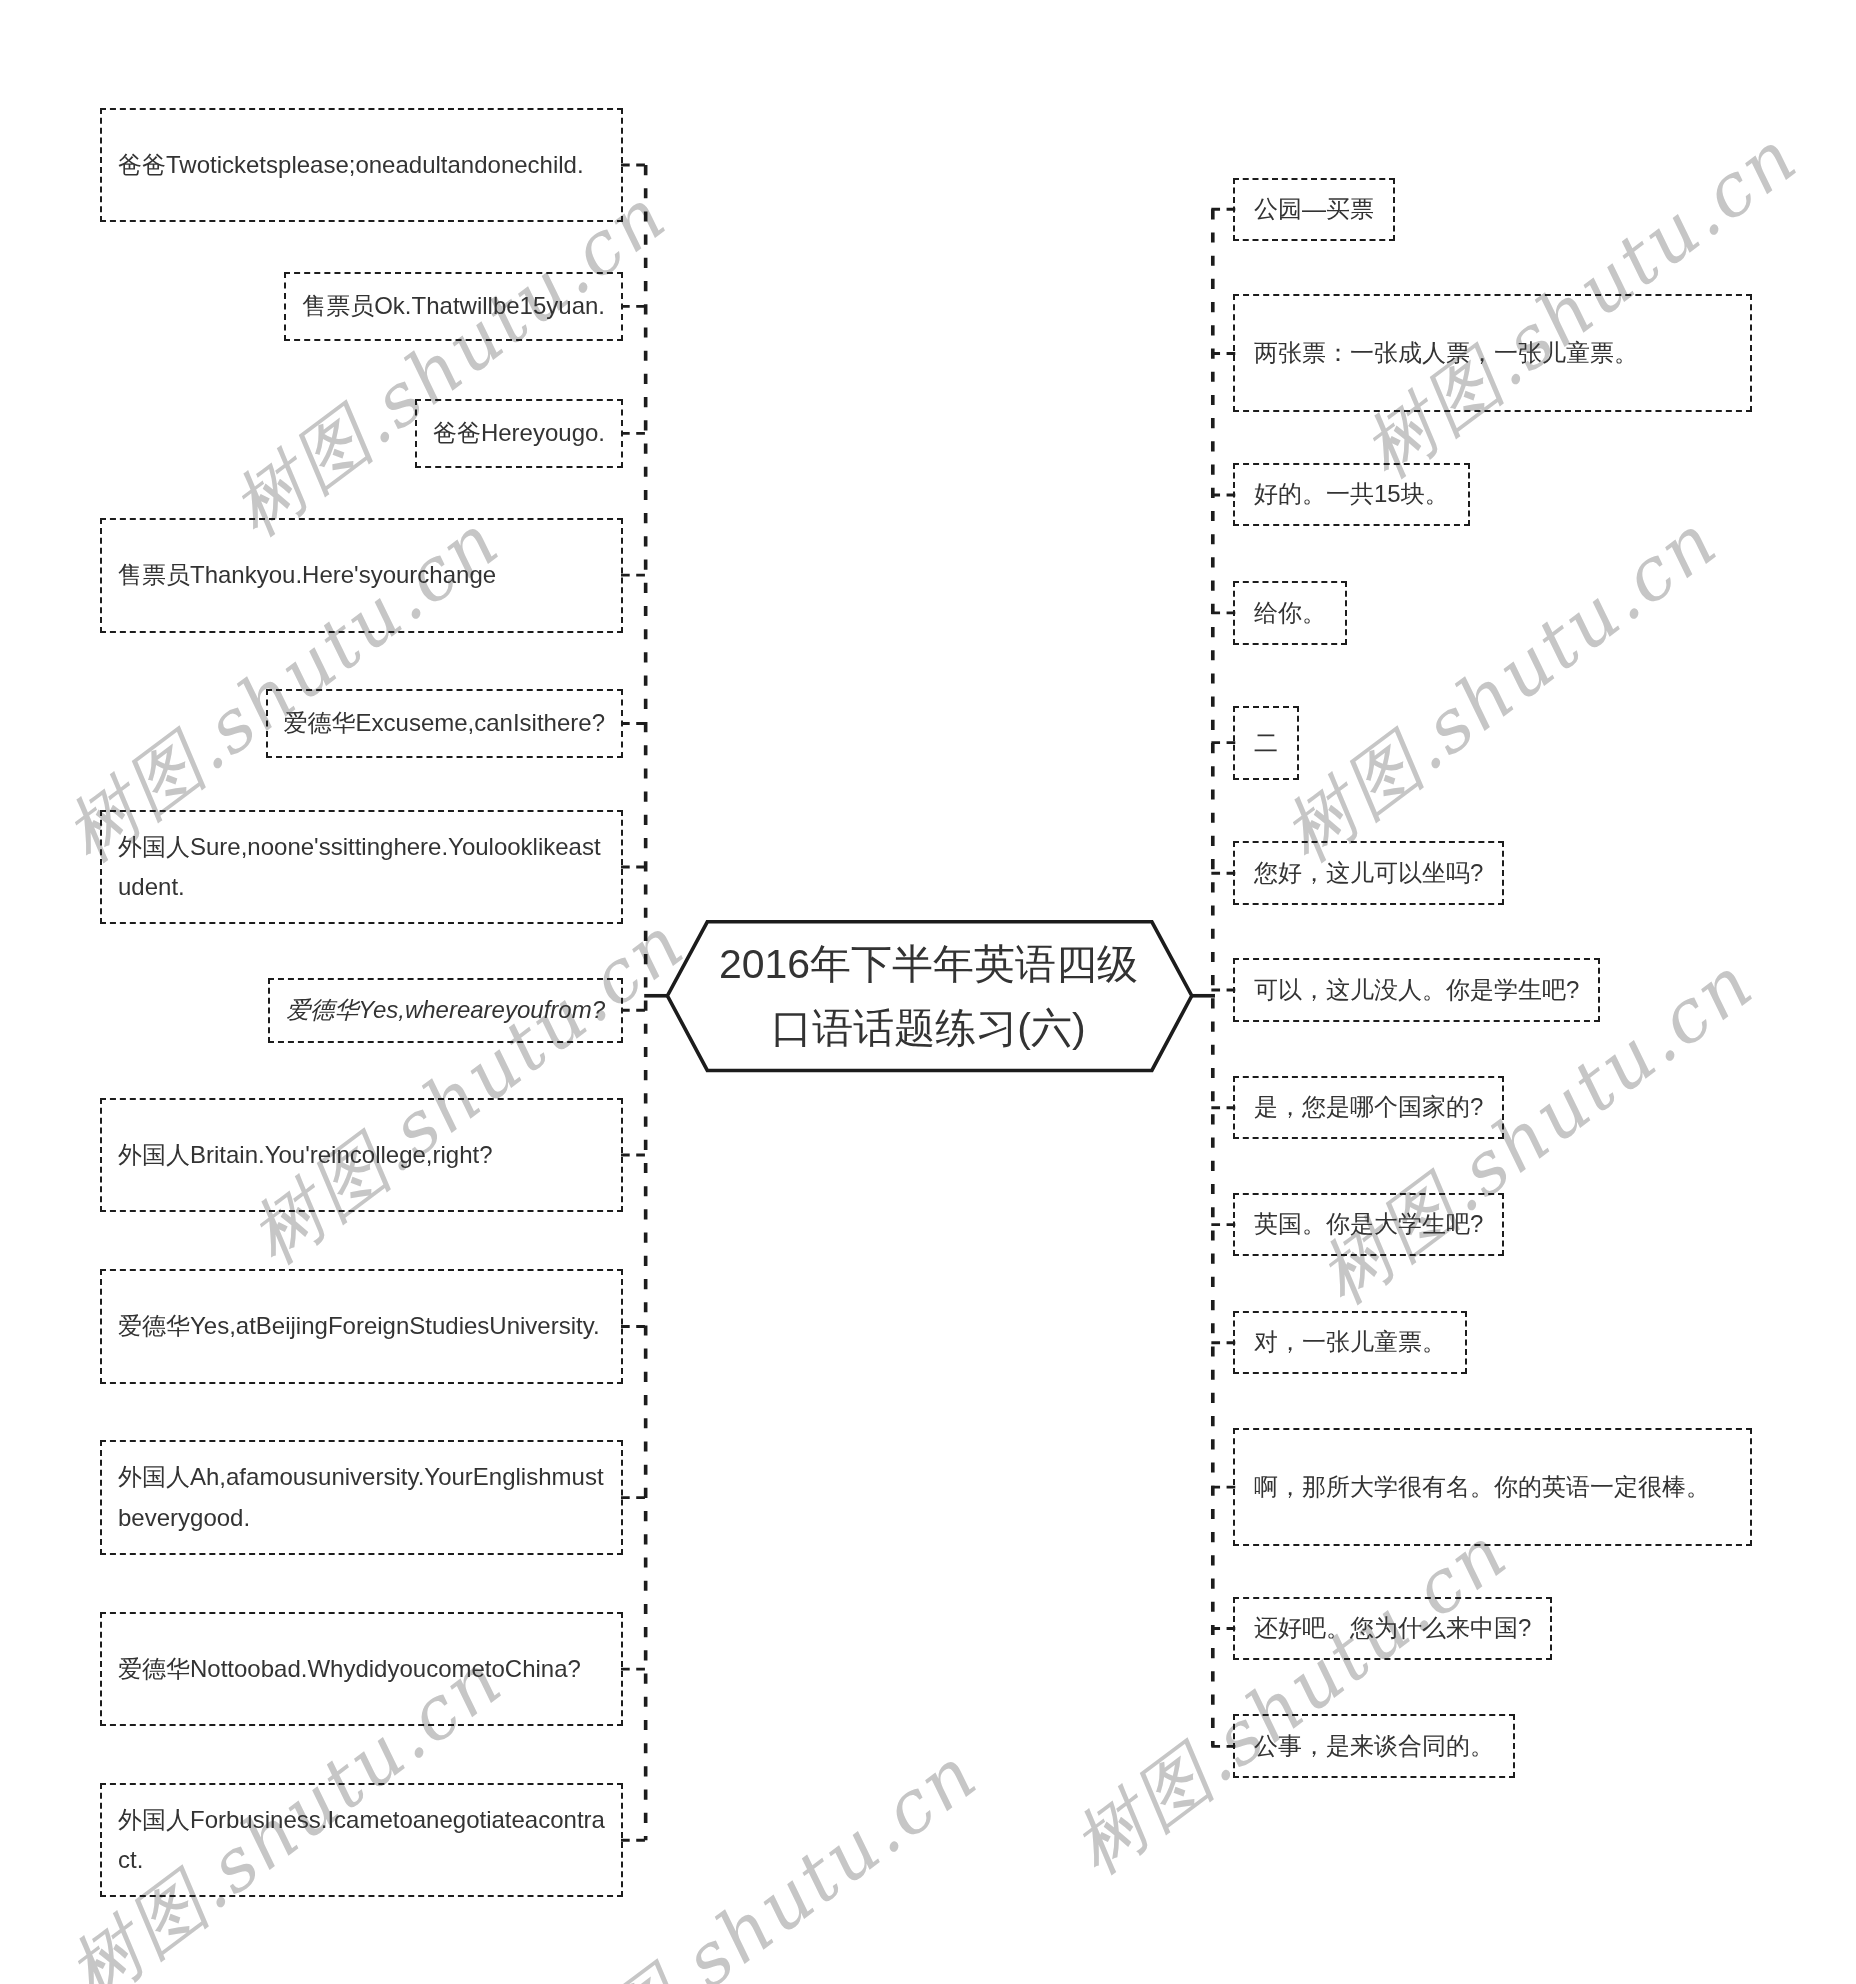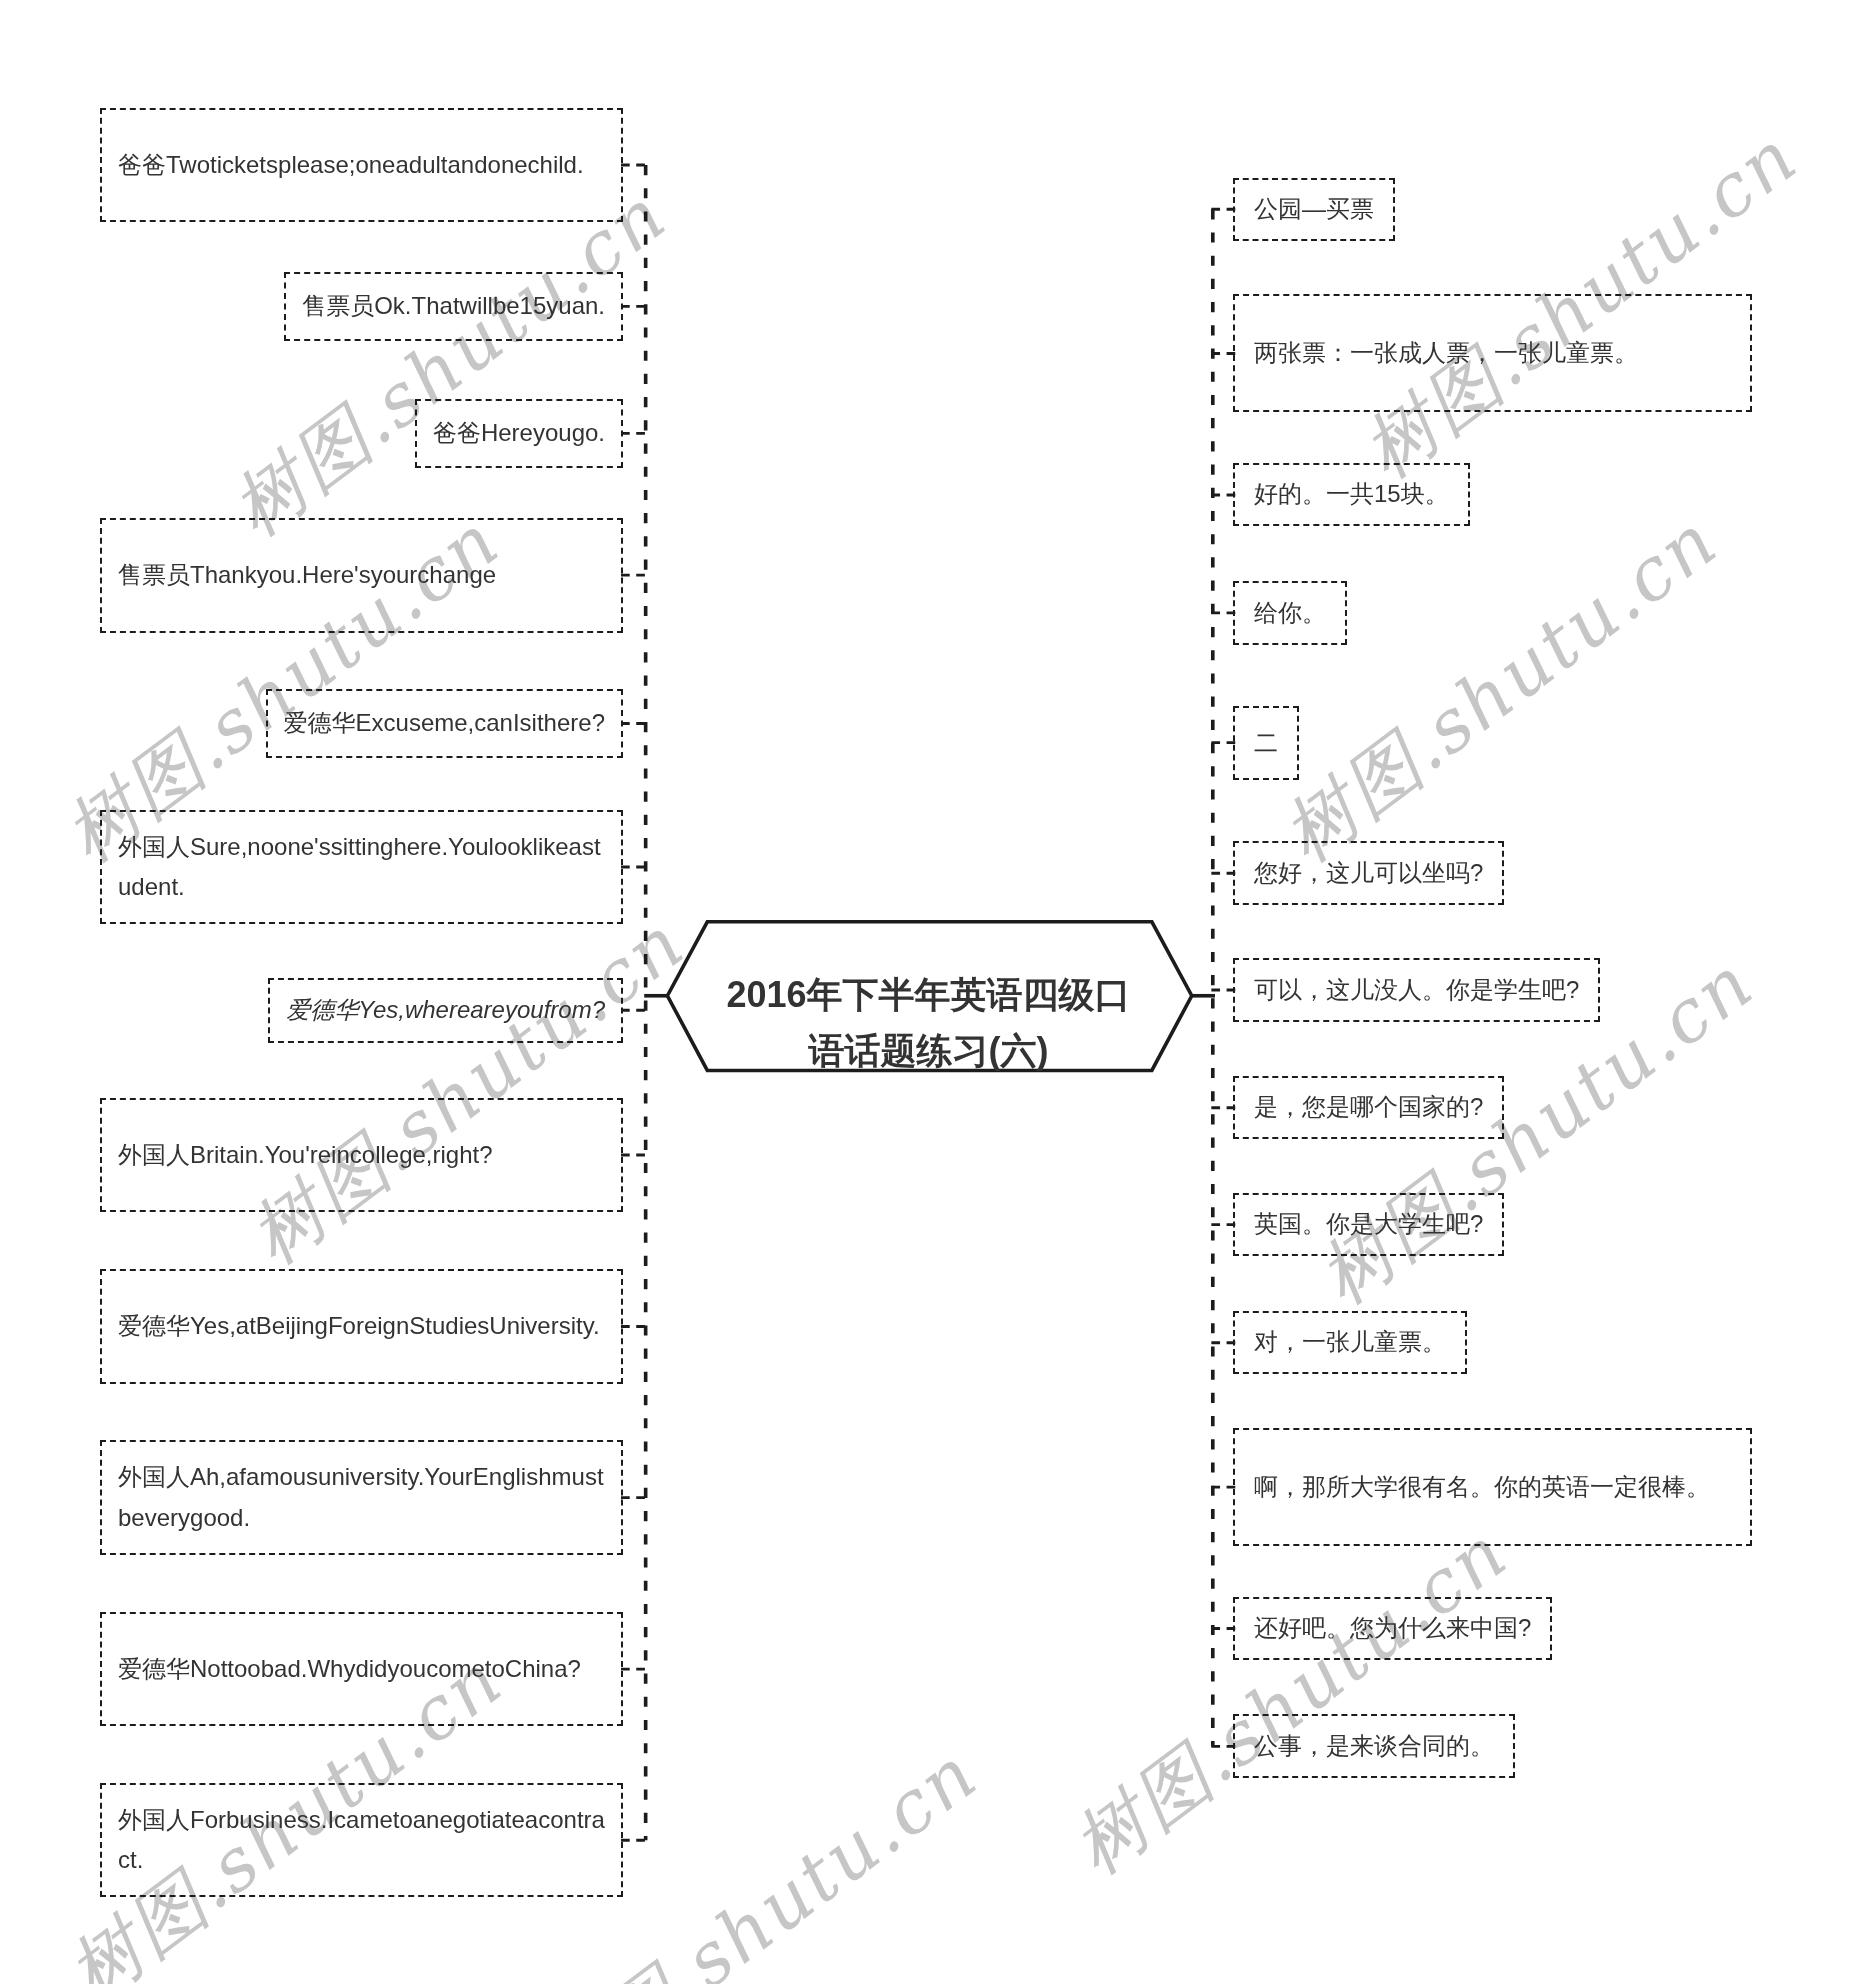--- a/index.html
+++ b/index.html
@@ -40,32 +40,31 @@
     z-index: 2;
     background: transparent;
   }
   .node.left-node  { right: 1234px; padding: 0 16px; text-align: left; }
   .node.right-node { left: 1233px;  padding: 0 19px; text-align: left; }
   .node.wrap { word-break: break-all; }
   .node.fit  { white-space: nowrap; }
   #root-node {
     position: absolute;
     left: 711px;
-    top: 948px;
+    top: 922px;
     width: 435px;
     height: 149px;
     display: flex;
     align-items: center;
     justify-content: center;
     text-align: center;
     color: var(--text-color, #333333);
-    font-size: 36px;
+    font-size: 41px;
     line-height: 1.55;
     z-index: 3;
-    font-weight: bold;
   }
 </style>
 </head>
 <body>
 
 <div id="canvas">
   <svg id="connectors" width="1857" height="1985" viewBox="0 0 2560 2737">
       <line x1="890" y1="227.5" x2="890" y2="2537.5" stroke="#1c1c1c" stroke-width="5" stroke-dasharray="14 18"></line>
       <line x1="1672" y1="288.5" x2="1672" y2="2408" stroke="#1c1c1c" stroke-width="5" stroke-dasharray="14 18"></line>
       <line x1="856" y1="227.5" x2="892" y2="227.5" stroke="#1c1c1c" stroke-width="4" stroke-dasharray="12 9"></line>

